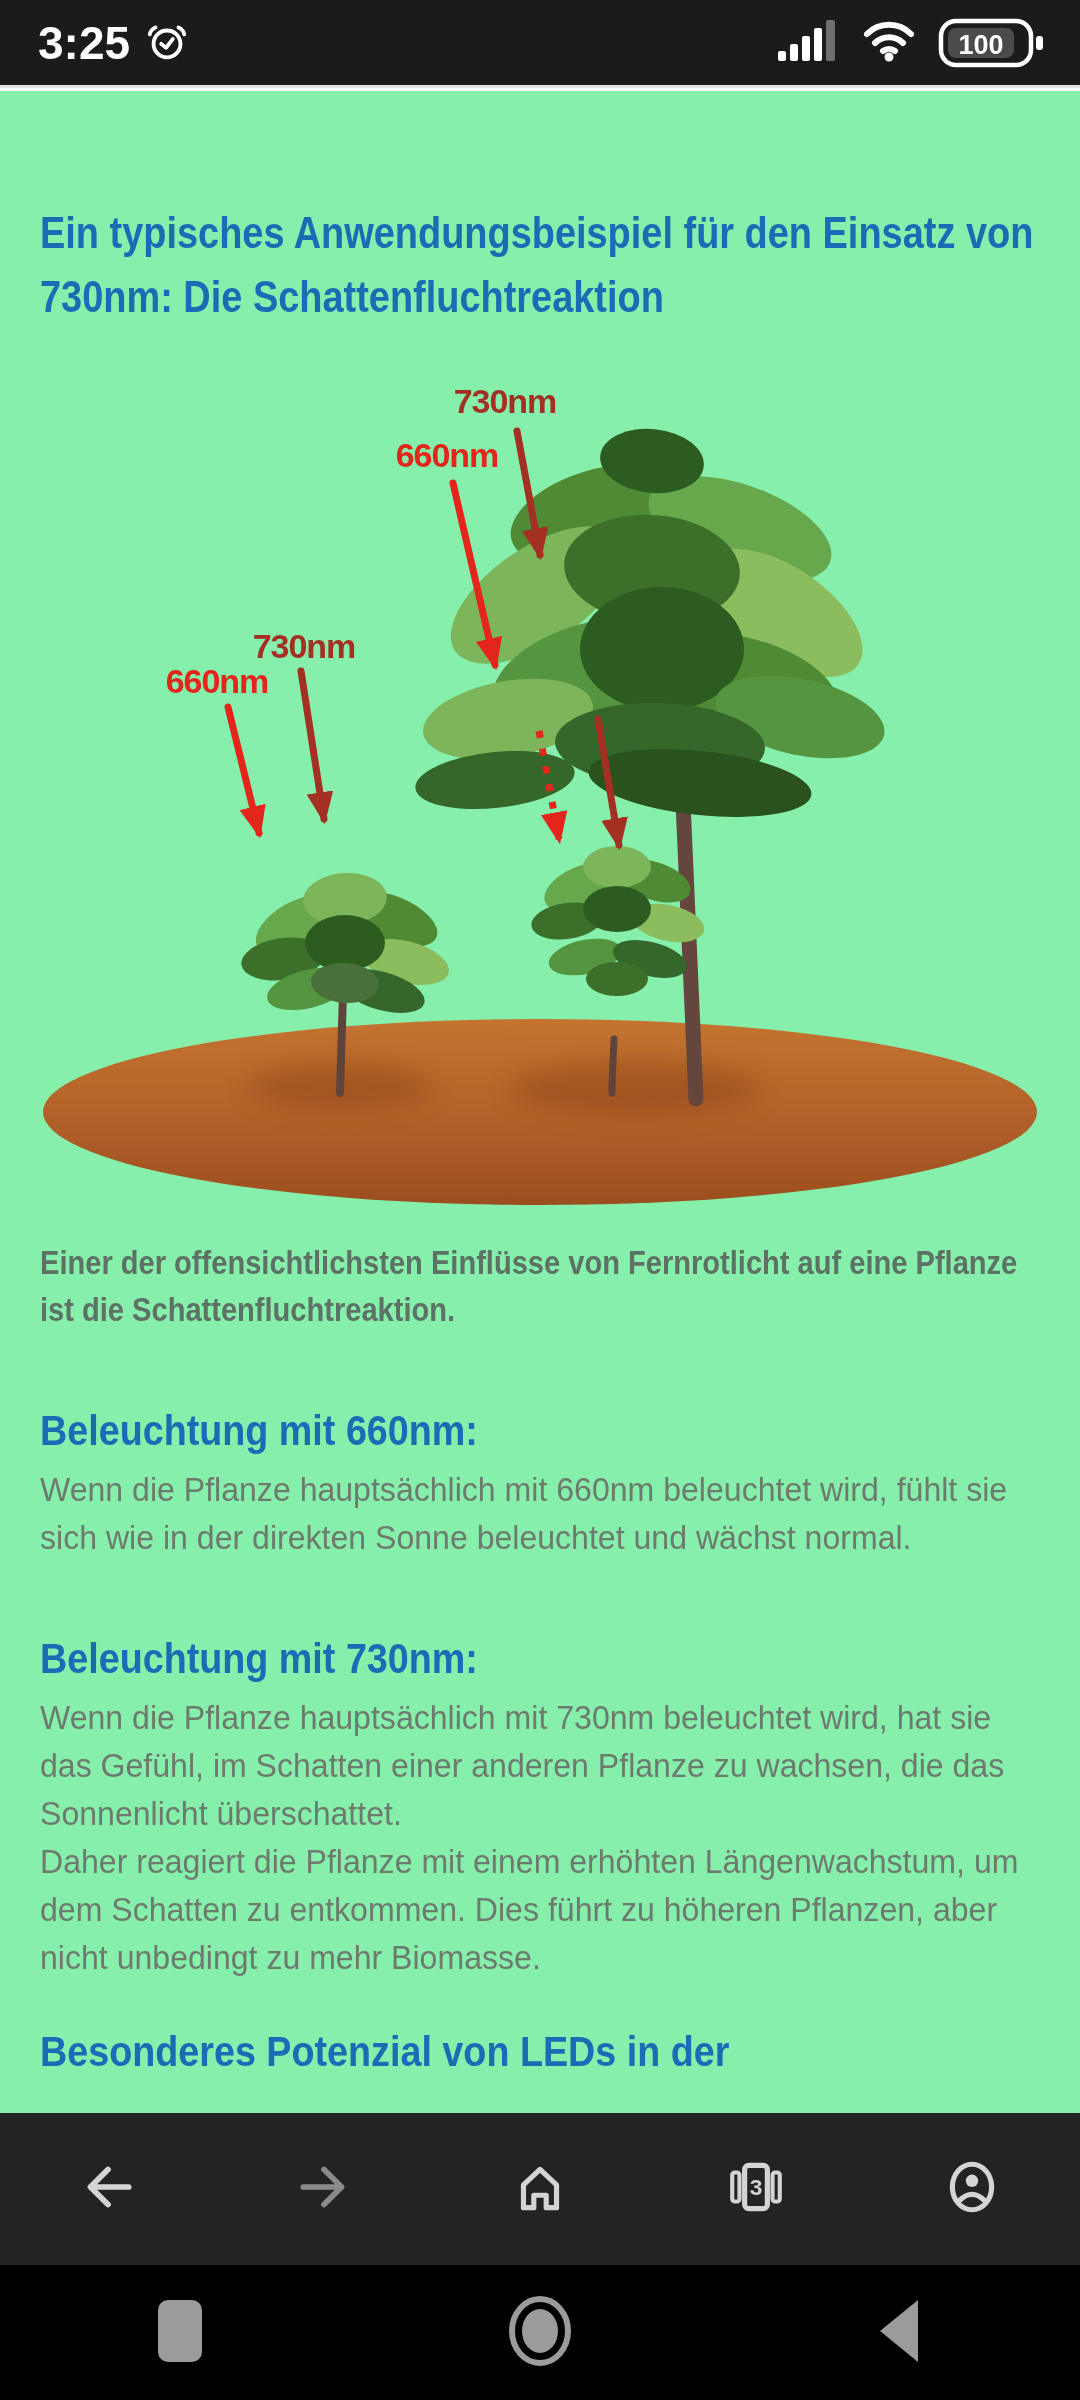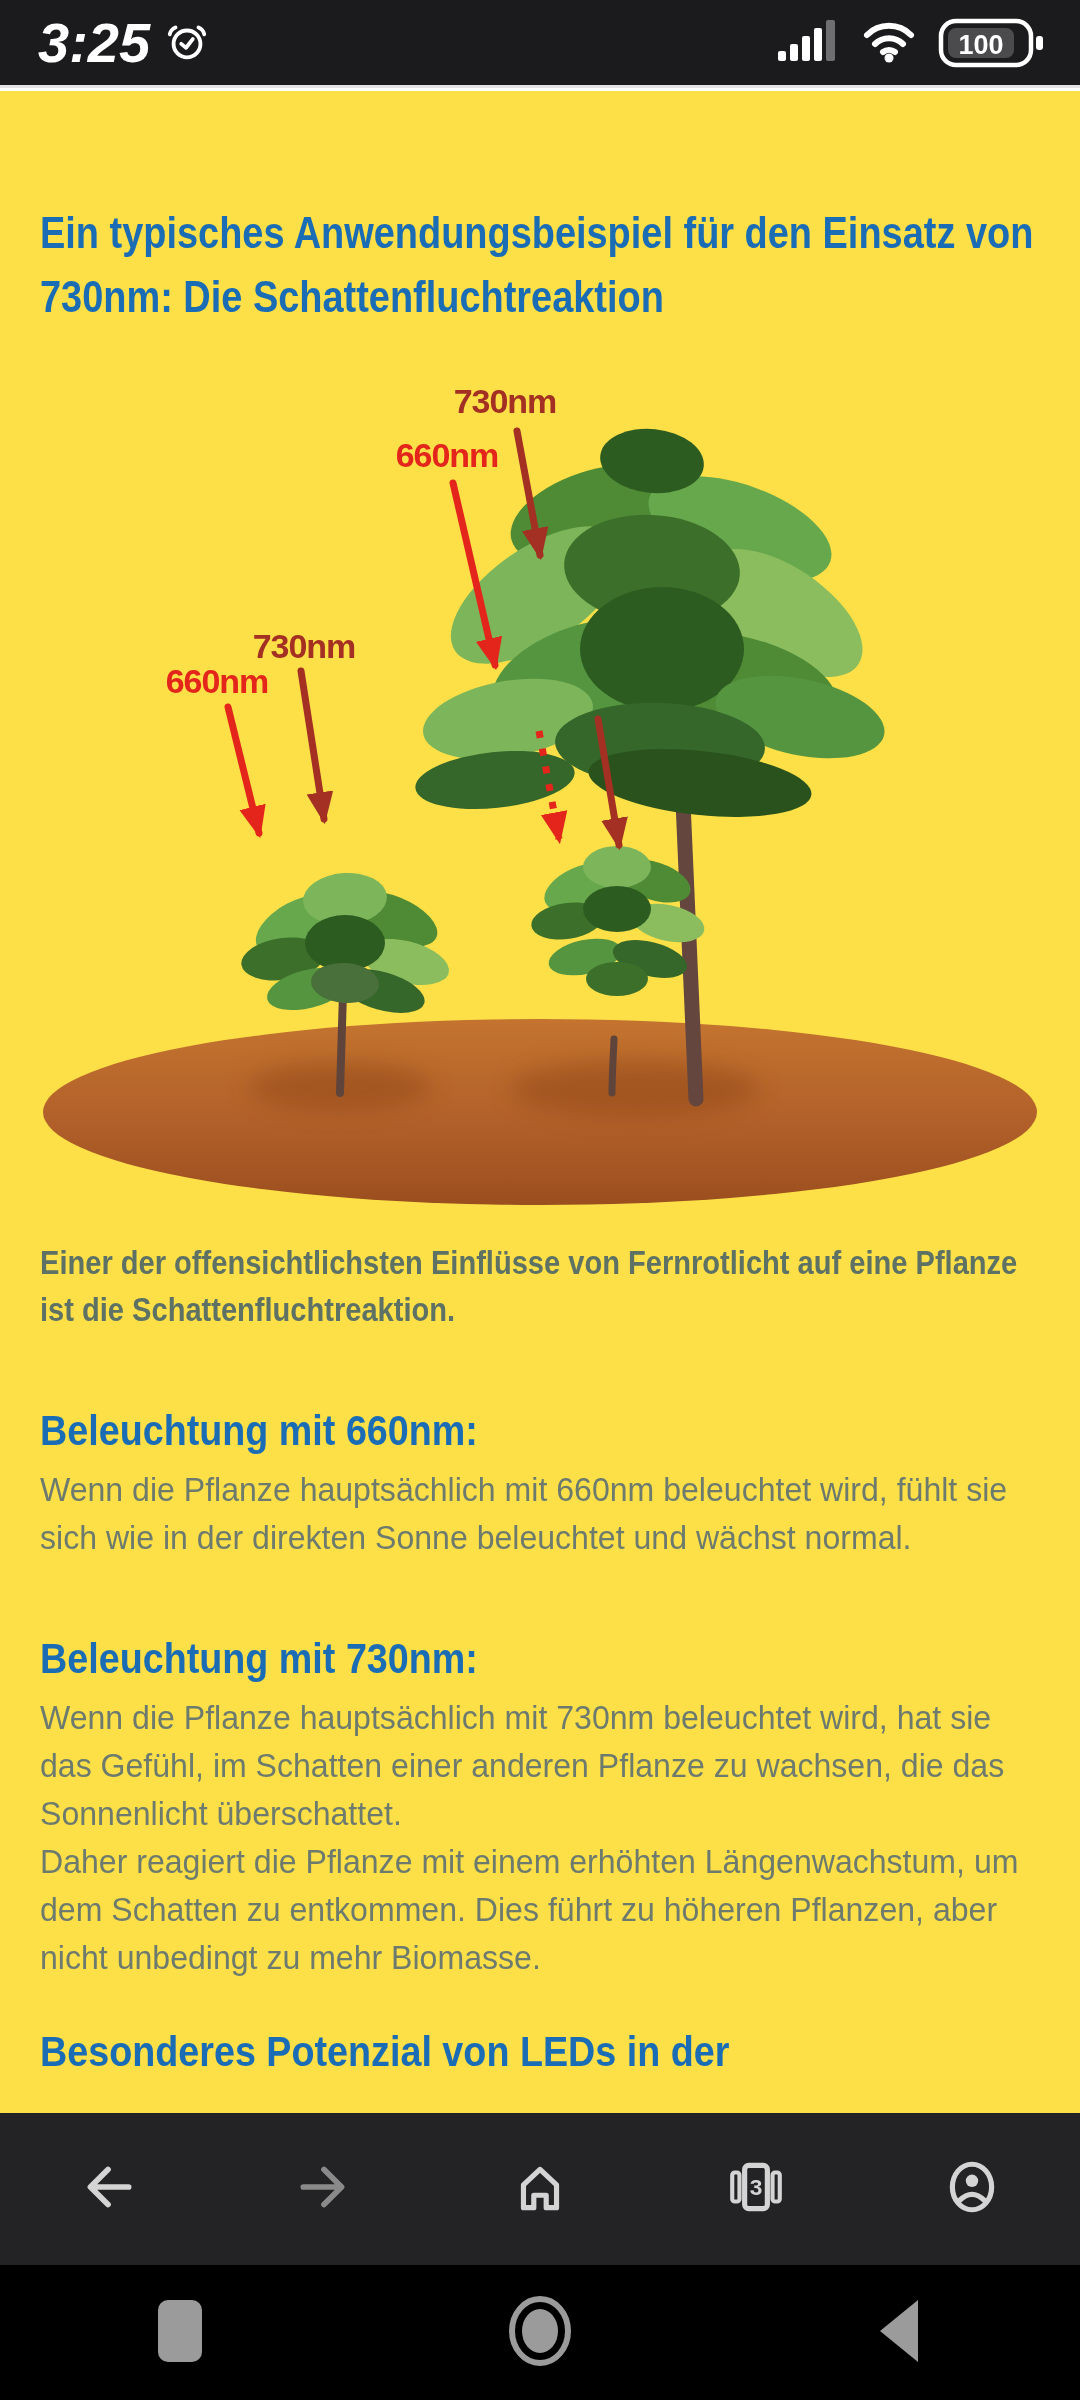--- a/index.html
+++ b/index.html
@@ -5,25 +5,25 @@
   html,body{margin:0;padding:0;background:#000;}
   *{box-sizing:border-box;}
   .screen{position:relative;width:1080px;height:2400px;background:#ffffff;overflow:hidden;
           font-family:"Liberation Sans",sans-serif;}
 
   
   .status-bar{position:absolute;top:0;left:0;width:1080px;height:88px;background:#1b1b1d;
               display:flex;align-items:center;justify-content:space-between;padding:0 36px 0 38px;
               border-bottom:3px solid #e3e3e3;}
   .sb-left{display:flex;align-items:center;gap:14px;}
-  .sb-time{color:#ffffff;font-size:56px;font-weight:700;letter-spacing:0;font-style:italic;}
-  .sb-right{display:flex;align-items:center;gap:20px;}
-
-  
-  .content{position:absolute;top:91px;left:0;width:1080px;height:2022px;background:#fde047;
+  .sb-time{color:#ffffff;font-size:46px;font-weight:700;letter-spacing:0;}
+  .sb-right{display:flex;gap:20px;}
+
+  
+  .content{position:absolute;top:91px;left:0;width:1080px;height:2022px;background:#86efac;
            padding:0 40px;overflow:hidden;}
   .h1{margin:110px 0 0 0;color:#1a6cb5;font-weight:700;font-size:44px;line-height:64px;
       width:1160px;transform:scaleX(0.862);transform-origin:0 0;}
   .figure-wrap{margin-top:58px;width:1000px;}
   .intro{margin:20px 0 0 0;color:#5d7164;font-weight:700;font-size:34px;line-height:47px;
          width:1170px;transform:scaleX(0.855);transform-origin:0 0;}
   .h2{margin:72px 0 0 0;color:#1a6cb5;font-weight:700;font-size:43px;line-height:50px;
       width:1140px;transform:scaleX(0.877);transform-origin:0 0;}
   .body-text{margin:10px 0 0 0;color:#6d7a6e;font-weight:400;font-size:34px;line-height:48px;
              width:1060px;transform:scaleX(0.943);transform-origin:0 0;}

